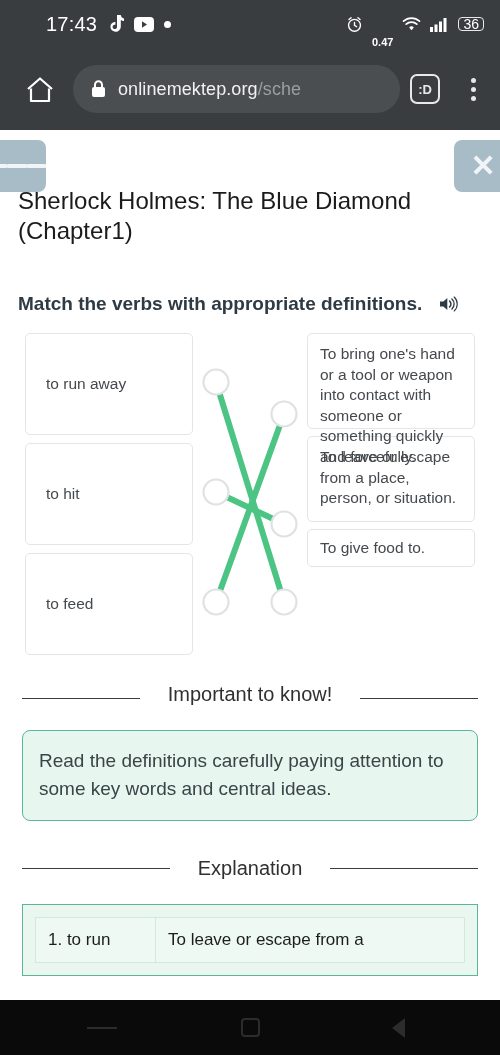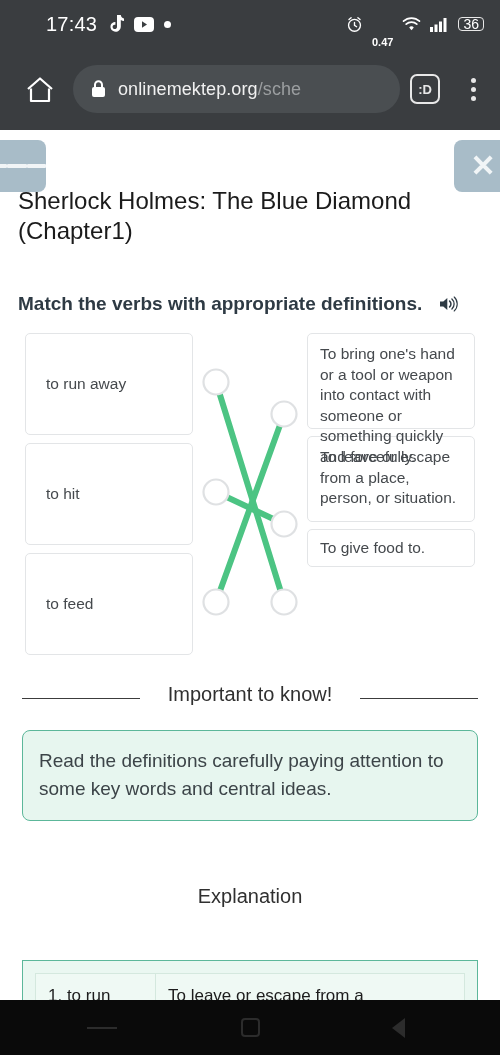--- a/index.html
+++ b/index.html
@@ -116,21 +116,21 @@
   .sechead.impt { align-items: flex-start; margin-top: 28px; }
   .sechead.impt .line { margin-top: 17px; }
 
   .infobox {
     margin: 22px 22px 0 22px; background: #e7f6ef;
     border: 1px solid #5cb79a; border-radius: 8px;
     padding: 16px 16px 18px 16px;
     font-size: 19px; color: #3c4448; line-height: 1.45;
   }
 
-  .sechead.expl { margin-top: 34px; flex-direction: column; }
+  .sechead.expl { margin-top: 34px; }
 
   .explbox {
     margin: 22px 22px 0 22px; background: #eaf7f1;
     border: 1px solid #5cb79a; border-radius: 0;
     padding: 12px;
   }
   .expl-table {
     width: 100%; border-collapse: collapse; background: #eff9f4;
     border: 1px solid #d4e8de;
   }

